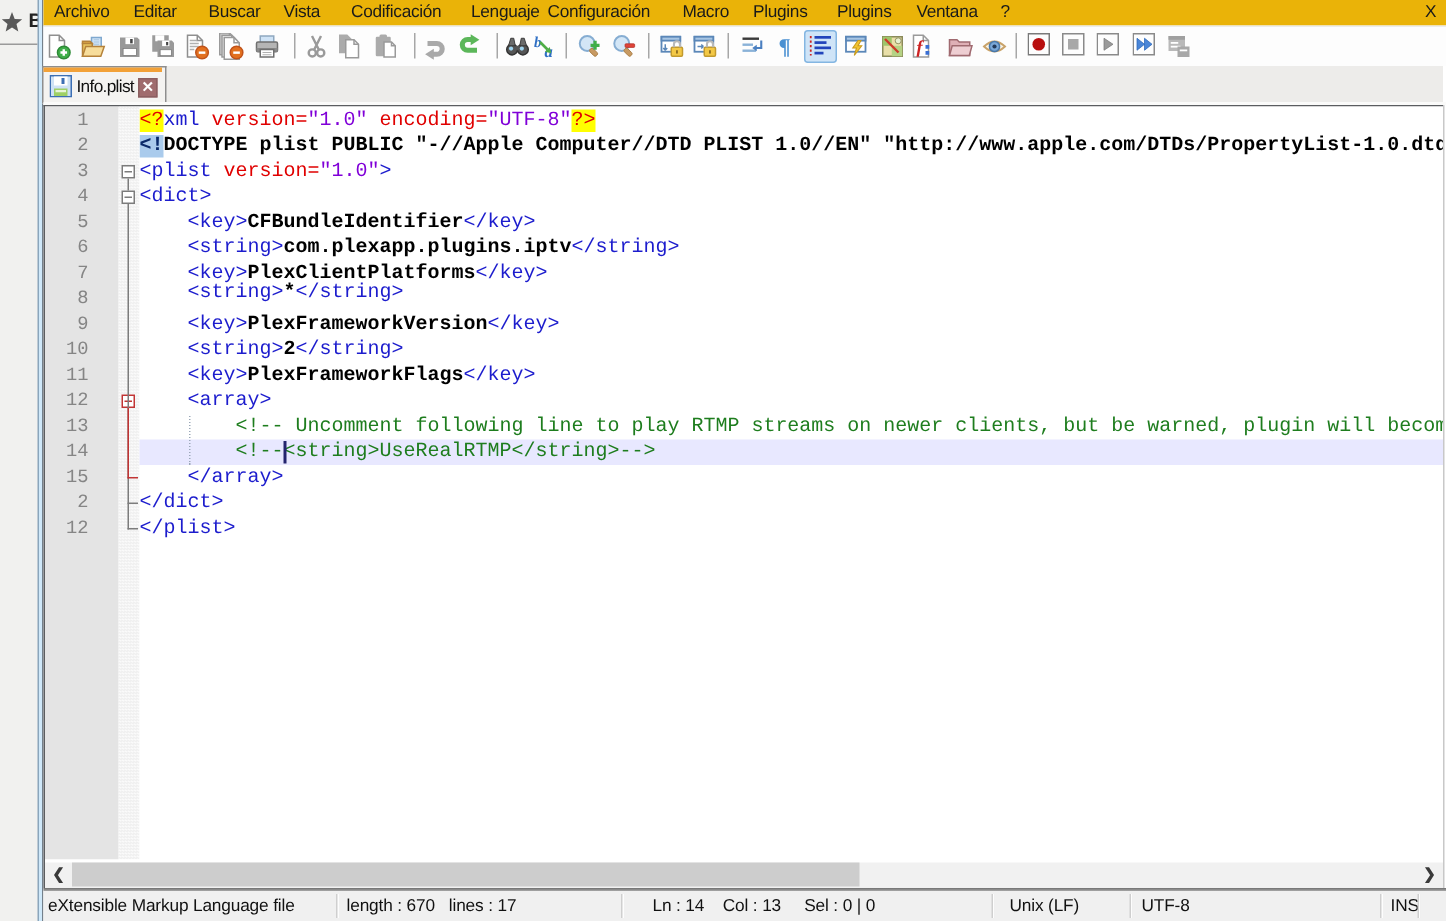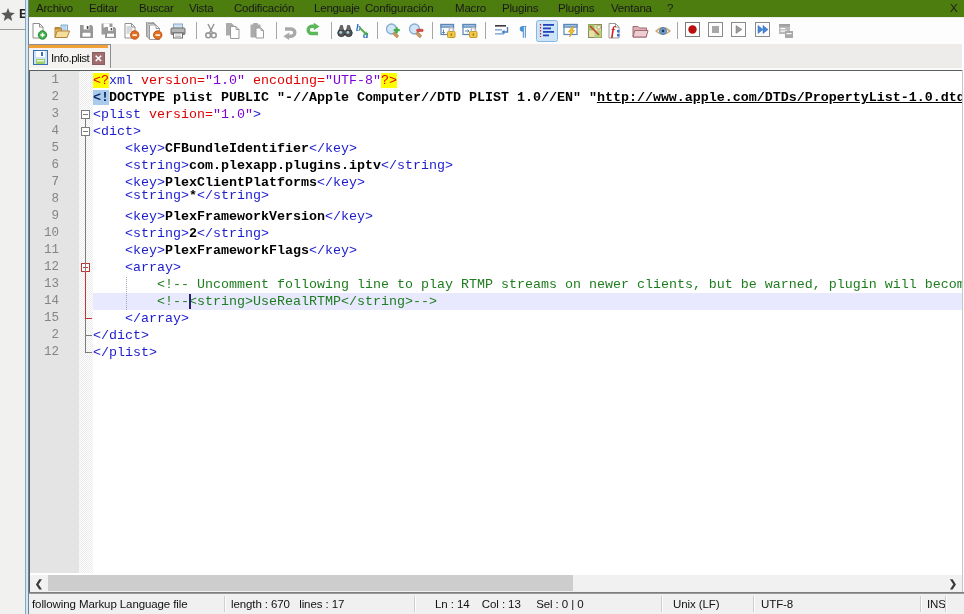--- a/index.html
+++ b/index.html
@@ -8,21 +8,21 @@
   
   #sliver{left:0;top:0;width:25px;height:614px;background:#f1f1ef;}
   #sliver .hline{position:absolute;left:0;top:29px;width:25px;height:1px;background:#9a9a9a;}
   
   #b1{left:25px;top:0;width:1px;height:614px;background:#8ba6bc;}
   #b2{left:26px;top:0;width:2px;height:614px;background:#cfe8f9;}
   #b3{left:28px;top:0;width:1px;height:614px;background:#74808b;}
   
   #win{left:29px;top:0;width:935px;height:614px;background:#ffffff;}
   
-  #menubar{left:0;top:0;width:935px;height:17px;background:#4d7c0f;}
+  #menubar{left:0;top:0;width:935px;height:17px;background:#eab308;}
   #menubar span{position:absolute;top:2px;font-size:11.5px;line-height:13px;color:#1a1a1a;letter-spacing:-0.2px;}
   #menusep{left:0;top:17px;width:935px;height:1px;background:#ececea;}
   
   #toolbar{left:0;top:18px;width:935px;height:26px;background:#fdfdfd;}
   .tbi{position:absolute;top:4px;width:18px;height:18px;}
   .tsep{position:absolute;top:4px;width:1px;height:17px;background:#a7a7a7;}
   
   #tabbar{left:0;top:44px;width:933px;height:26px;background:#edecea;}
   #tab{position:absolute;left:-1px;top:0;width:81px;height:24px;background:#f4f3f1;
        border:1px solid #8e8e8e;border-bottom:none;}
@@ -46,21 +46,21 @@
       font-family:"Liberation Mono",monospace;font-size:13.3333px;line-height:17px;
       white-space:pre;color:#000;}
   .cl b{font-weight:bold;}
   .cl i{font-style:normal;}
   .t{color:#1c1ccd;} 
   .r{color:#e00000;} 
   .p{color:#8000d8;} 
   .g{color:#1e7d1e;} 
   .y{color:#e00000;background:#ffff00;} 
   .s{color:#0a2a6a;background:#aacbec;font-weight:bold;} 
-  .u{text-decoration:underline;}
+  .u{}
   #curline{left:64px;top:293px;width:869px;height:17px;background:#e8e8ff;}
   #caret{left:160px;top:294px;width:2px;height:15px;background:#24246e;}
   #indentguide{left:97px;top:277px;width:1px;height:33px;
      background:repeating-linear-gradient(to bottom,#9aa7b8 0 1px,transparent 1px 2px);}
   
   .fbox{position:absolute;width:9px;height:9px;background:#fff;border:1px solid #7c7c7c;box-sizing:border-box;}
   .fbox i{position:absolute;left:1px;top:3px;width:5px;height:1px;background:#7c7c7c;}
   .fline{position:absolute;width:1px;background:#7c7c7c;}
   .ftick{position:absolute;height:1px;background:#7c7c7c;}
   .red{border-color:#c13434;}
@@ -386,21 +386,21 @@
 
     <div class="abs" id="whitestrip"></div>
     <div class="abs" id="darkline"></div>
     <div class="abs" id="hscroll">
       <div class="sarrow" style="left:0">❮</div>
       <div id="hthumb"></div>
       <div class="sarrow" style="left:914px">❯</div>
     </div>
 
     <div class="abs" id="status">
-      <span style="left:3px">following Markup Language file</span>
+      <span style="left:3px">eXtensible Markup Language file</span>
       <span style="left:202px">length : 670&nbsp;&nbsp;&nbsp;lines : 17</span>
       <span style="left:406px">Ln : 14&nbsp;&nbsp;&nbsp;&nbsp;Col : 13&nbsp;&nbsp;&nbsp;&nbsp;&nbsp;Sel : 0 | 0</span>
       <span style="left:644px">Unix (LF)</span>
       <span style="left:732px">UTF-8</span>
       <span style="left:898px">INS</span>
       <div class="ssep" style="left:195px"></div>
       <div class="ssep" style="left:385px"></div>
       <div class="ssep" style="left:632px"></div>
       <div class="ssep" style="left:724px"></div>
       <div class="ssep" style="left:891px"></div>

